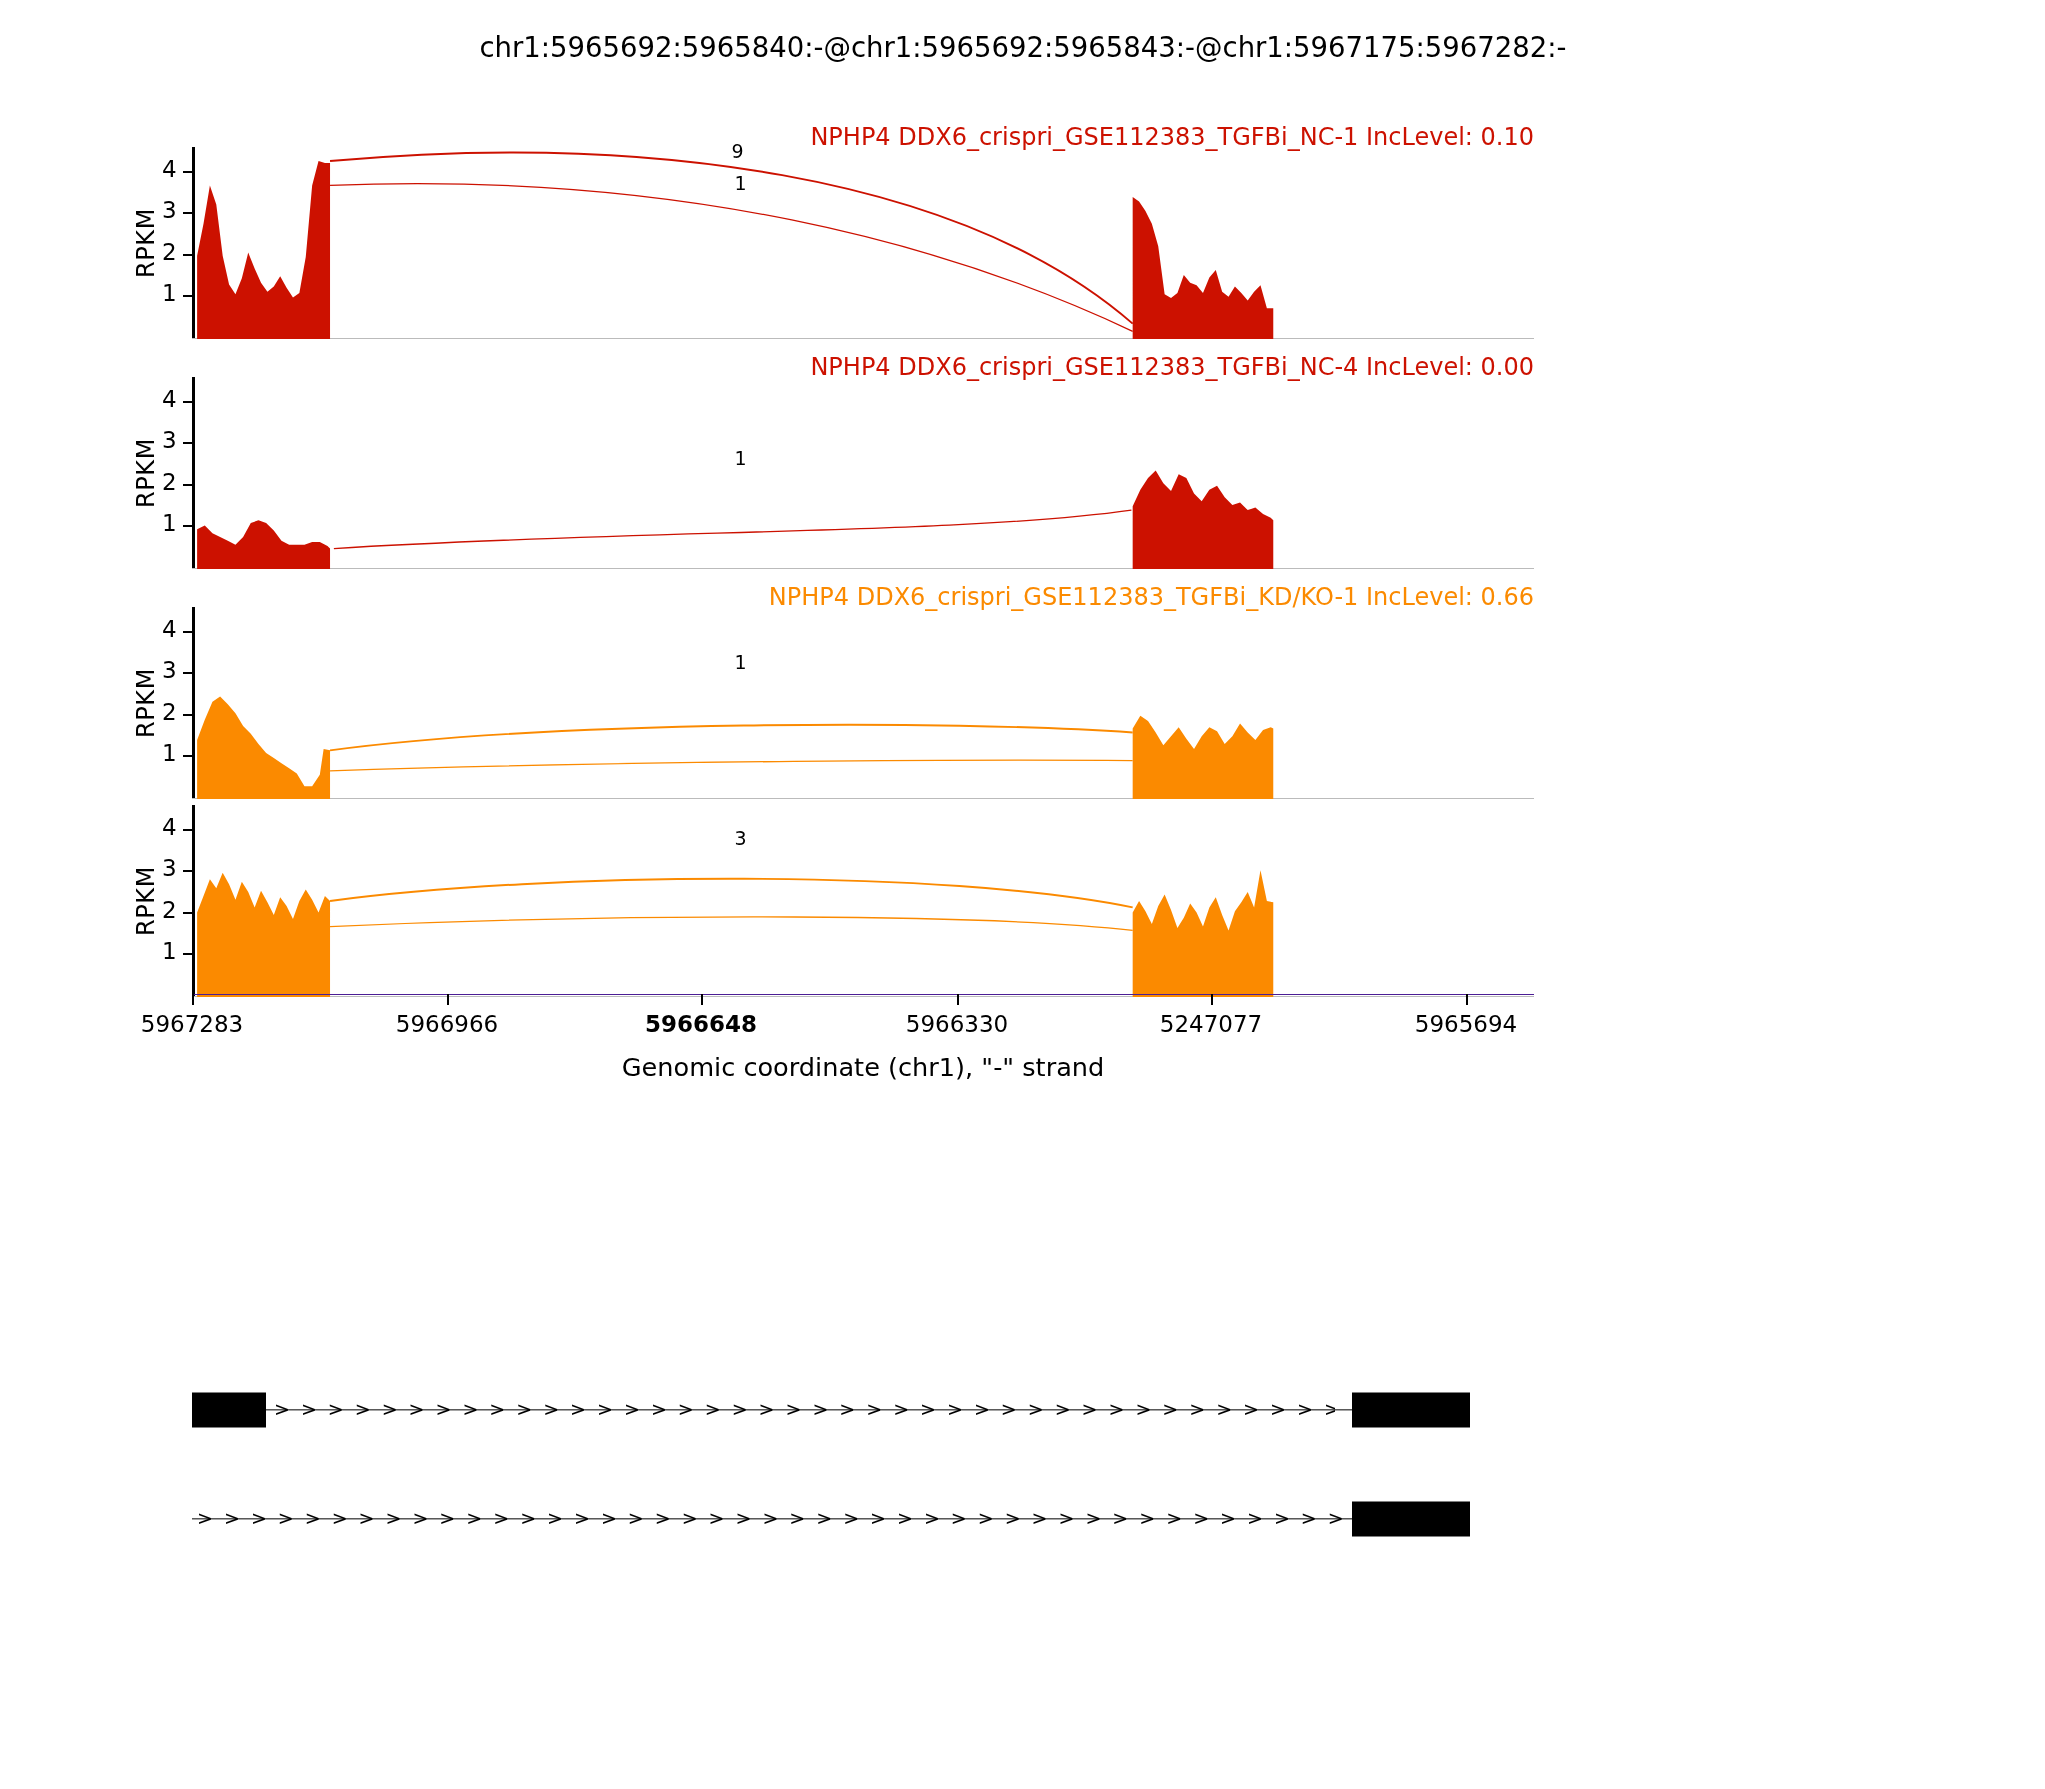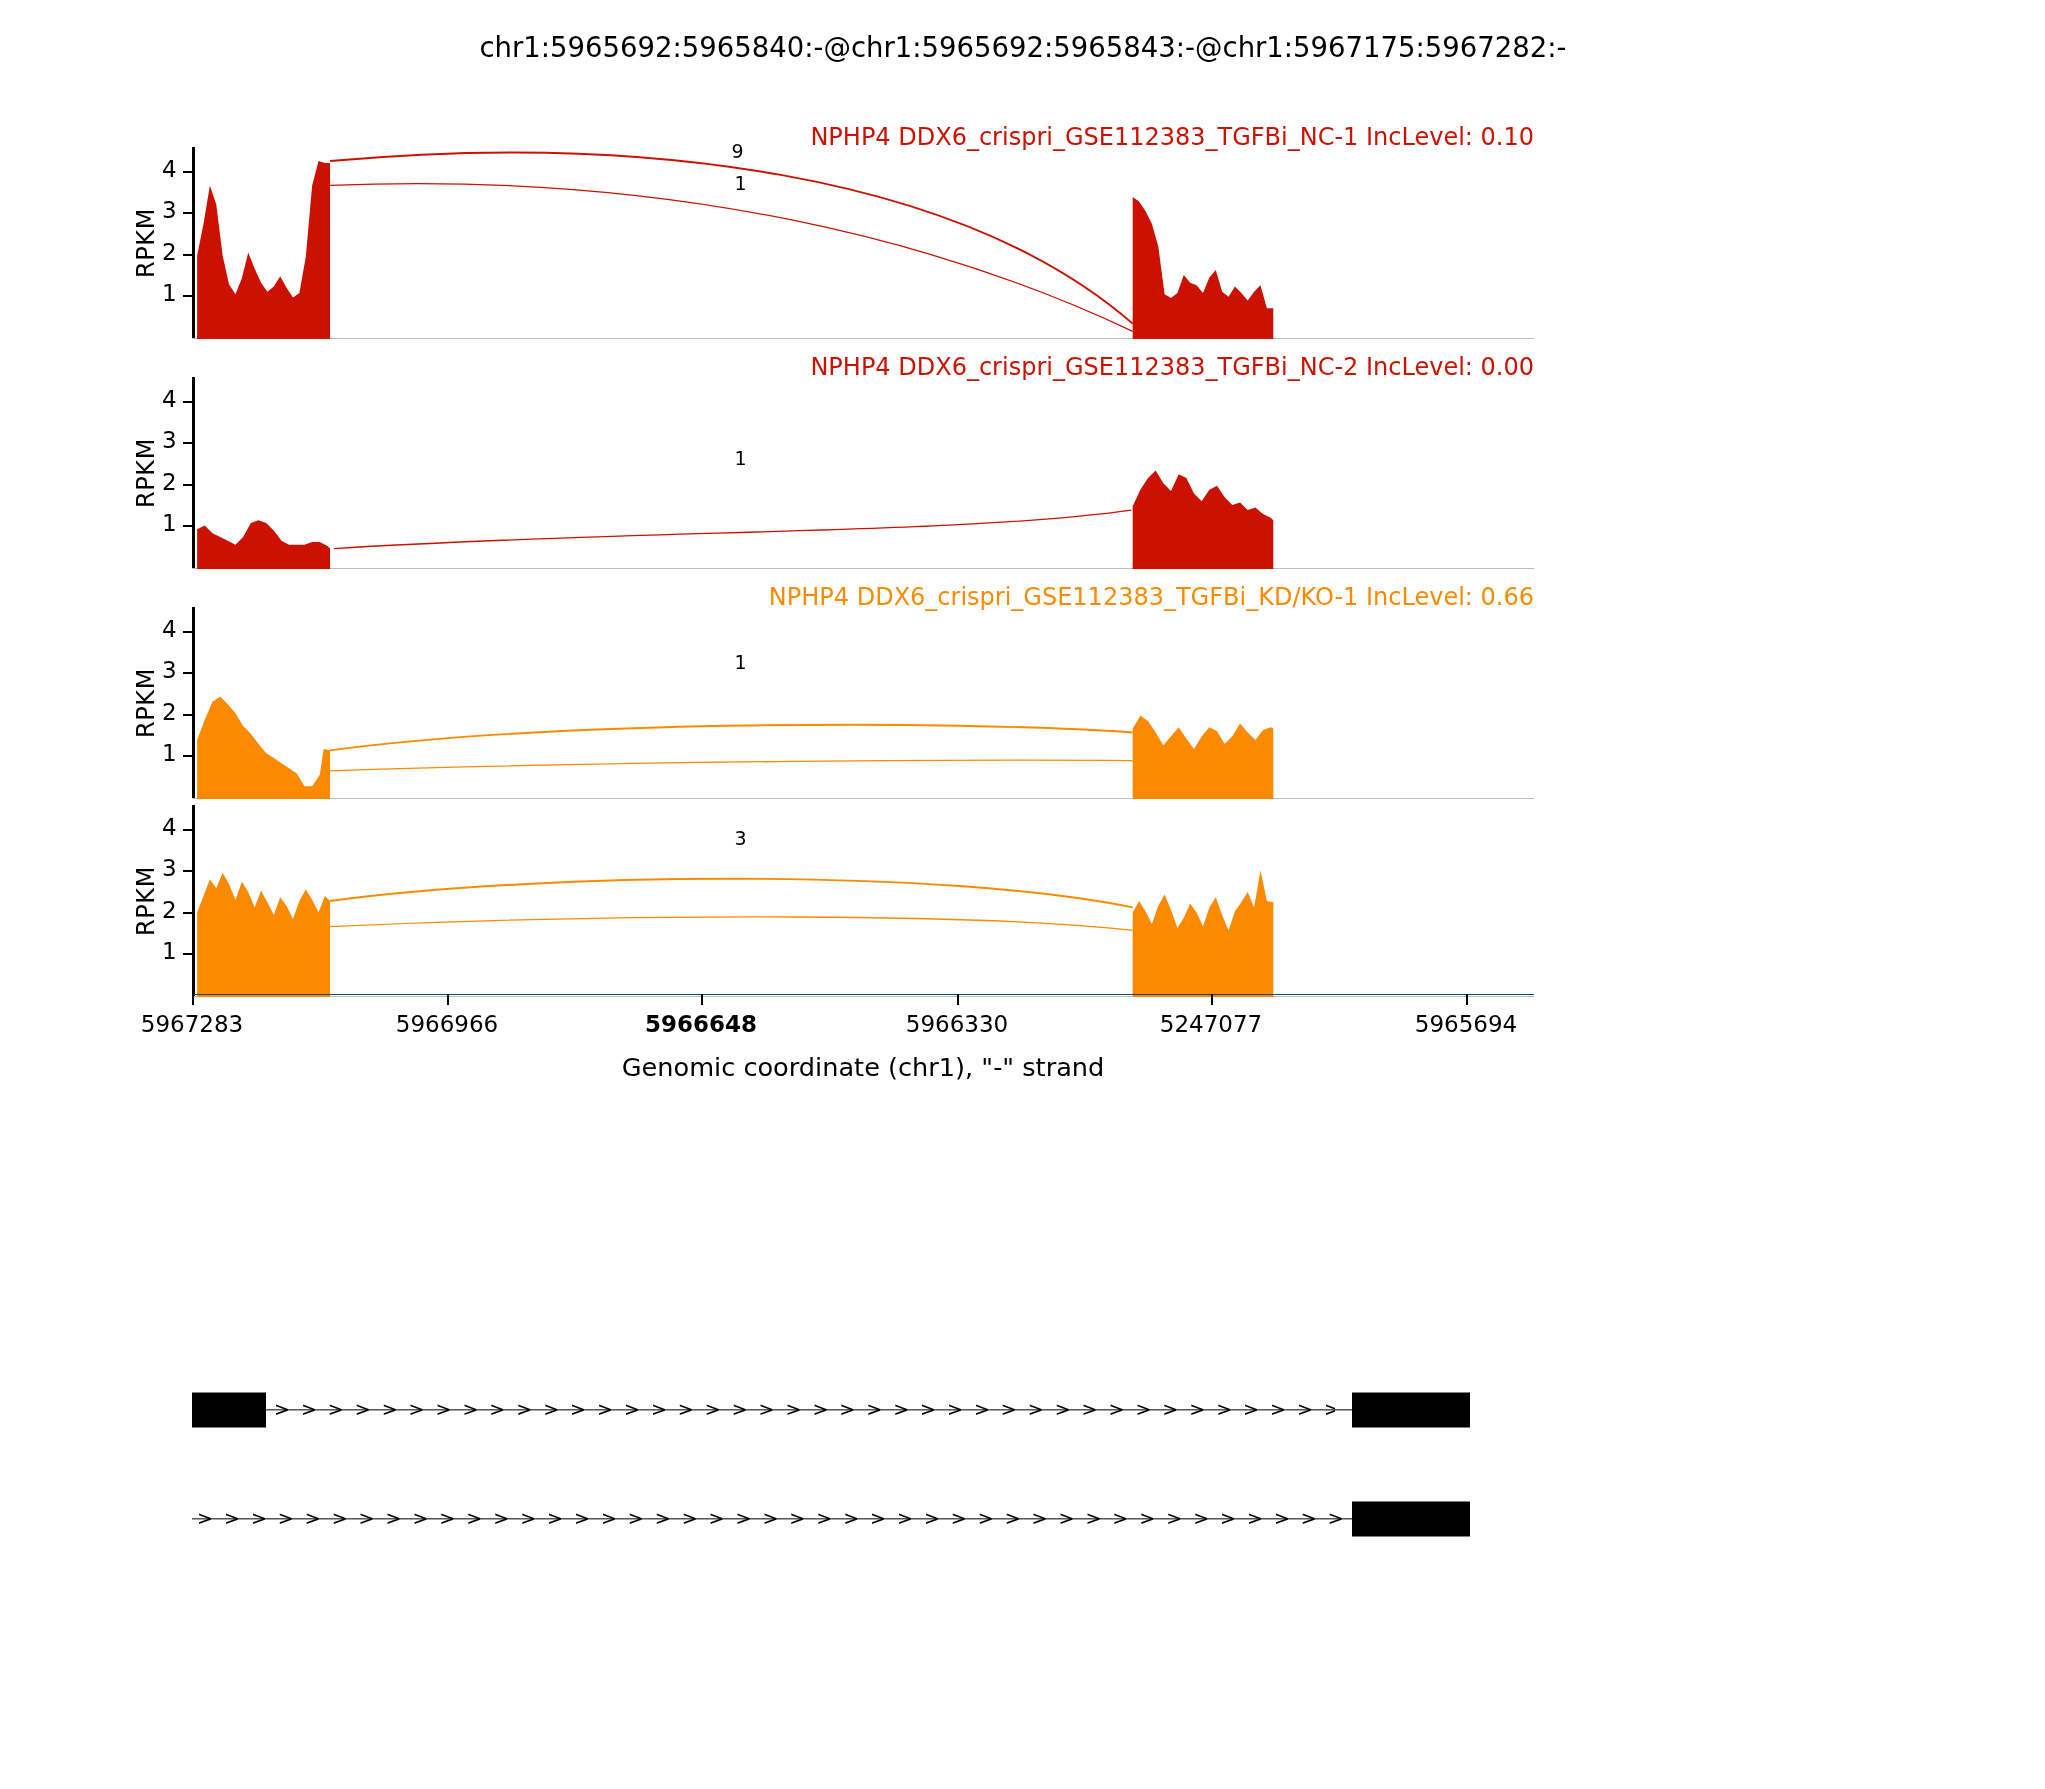--- a/index.html
+++ b/index.html
@@ -98,21 +98,21 @@
     padding: 0 2.6px;
     line-height: 1;
   }
   
   #xaxis {
     position: absolute;
     left: 192px;
     top: 994px;
     width: 1342px;
     height: 0.6px;
-    background: #0c4a6e;
+    background: #4c1d95;
   }
   .xtick {
     position: absolute;
     top: 0;
     width: 1.9px;
     height: 11px;
     background: #000;
   }
   .xtick-label {
     position: absolute;
@@ -191,21 +191,21 @@
       <path fill="#cc1100" d="M8,300 L8,170 L18,120 L28,60 L38,90 L48,170 L58,215 L68,230 L78,205 L88,165 L98,190 L108,212 L118,226 L128,218 L138,202 L148,220 L158,235 L168,228 L178,172 L188,60 L198,22 L208,25 L216,25 L216,300 Z"></path>
       <path fill="#cc1100" d="M1472,300 L1472,78 L1482,85 L1492,100 L1502,120 L1512,155 L1522,230 L1532,236 L1542,228 L1552,200 L1562,212 L1572,216 L1582,228 L1592,204 L1602,192 L1612,226 L1622,234 L1632,218 L1642,228 L1652,240 L1662,226 L1672,216 L1682,252 L1692,252 L1692,300 Z"></path>
       <path d="M216,22 C700,-22 1200,40 1472,276" fill="none" stroke="#cc1100" stroke-width="3"></path>
       <path d="M216,60 C760,38 1180,150 1472,288" fill="none" stroke="#cc1100" stroke-width="2"></path>
     </svg>
     <div class="junc-label" style="left:537px; top:-5.1px;">9</div>
     <div class="junc-label" style="left:540px; top:27px;">1</div>
   </div>
 
   <div class="panel" id="panel-1" style="top:377px;">
-    <div class="panel-title" style="color:#cc1100;">NPHP4 DDX6_crispri_GSE112383_TGFBi_NC-2 IncLevel: 0.00</div>
+    <div class="panel-title" style="color:#cc1100;">NPHP4 DDX6_crispri_GSE112383_TGFBi_NC-4 IncLevel: 0.00</div>
     <div class="ylabel">RPKM</div>
     <div class="axis-line"></div>
     <div class="baseline"></div>
     <div class="ytick" style="bottom:42px;">
         <span class="ytick-label">1</span>
       </div>
     <div class="ytick" style="bottom:83px;">
         <span class="ytick-label">2</span>
       </div>
     <div class="ytick" style="bottom:125px;">

